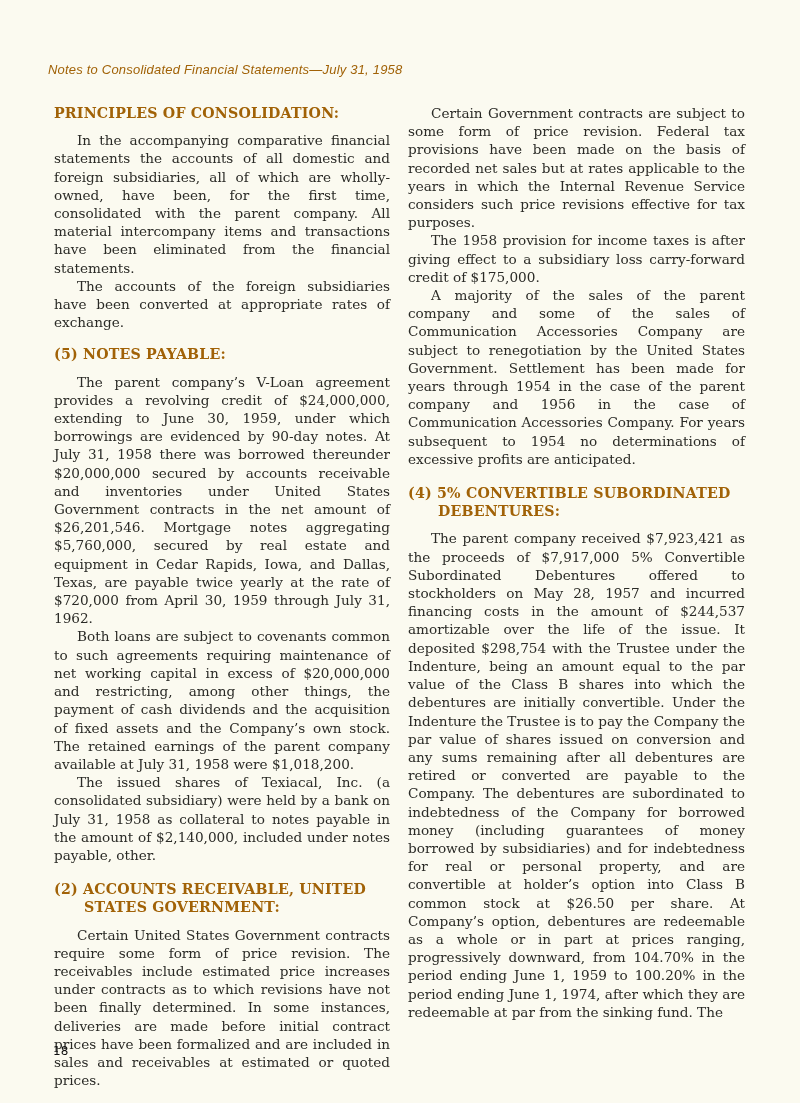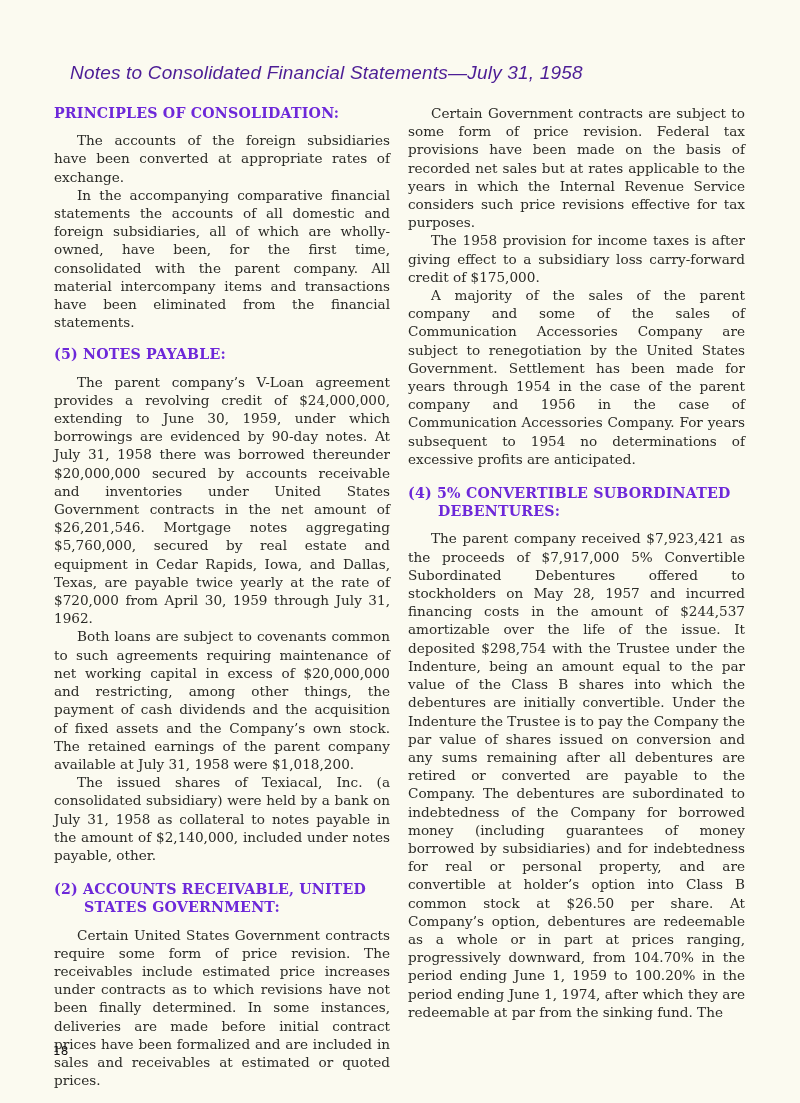--- a/index.html
+++ b/index.html
@@ -4,34 +4,34 @@
 <style>
   html, body { margin: 0; padding: 0; }
   body {
     width: 800px; height: 1103px; overflow: hidden;
     background: #fbfaf0;
     color: #2a2a26;
     font-family: "DejaVu Serif", "Liberation Serif", serif;
     position: relative;
   }
   .running-head {
-    position: absolute; left: 70px; top: 62px;
+    position: absolute; left: 48px; top: 62px;
     font-family: "Liberation Sans", "DejaVu Sans", sans-serif;
-    font-style: italic; font-size: 19px; letter-spacing: 0.2px;
-    color: #4c1d95;
+    font-style: italic; font-size: 13px; letter-spacing: 0.2px;
+    color: #a16207;
   }
   .col {
     position: absolute; top: 104px; width: 336px;
     font-size: 13.6px; line-height: 18.2px;
   }
   .col.left { left: 54px; }
   .col.right { left: 408px; width: 337px; }
   .heading {
     font-size: 14.2px; line-height: 18.2px; letter-spacing: 0.2px;
-    margin: 0 0 9px 0; color: #6d28d9;
+    margin: 0 0 9px 0; color: #a16207;
   }
   .heading.num { padding-left: 30px; text-indent: -30px; }
   .para {
     margin: 0; text-align: justify; text-indent: 23px;
     hyphens: none;
   }
   .gap { height: 14px; }
   .gap-s { height: 16px; }
   .page-number {
     position: absolute; left: 53px; top: 1044px;
@@ -40,22 +40,22 @@
   }
 </style>
 </head>
 <body>
 
 <div class="running-head">Notes to Consolidated Financial Statements—July 31, 1958</div>
 
 <div class="col left">
   <section>
     <h2 class="heading">PRINCIPLES OF CONSOLIDATION:</h2>
+    <p class="para">In the accompanying comparative financial statements the accounts of all domestic and foreign subsidiaries, all of which are wholly-owned, have been, for the first time, consolidated with the parent company. All material intercompany items and transactions have been eliminated from the financial statements.</p>
     <p class="para">The accounts of the foreign subsidiaries have been converted at appropriate rates of exchange.</p>
-    <p class="para">In the accompanying comparative financial statements the accounts of all domestic and foreign subsidiaries, all of which are wholly-owned, have been, for the first time, consolidated with the parent company. All material intercompany items and transactions have been eliminated from the financial statements.</p>
   </section>
   <div class="gap"></div>
   <section>
     <h2 class="heading num">(5) NOTES PAYABLE:</h2>
     <p class="para">The parent company’s V-Loan agreement provides a revolving credit of $24,000,000, extending to June 30, 1959, under which borrowings are evidenced by 90-day notes. At July 31, 1958 there was borrowed thereunder $20,000,000 secured by accounts receivable and inventories under United States Government contracts in the net amount of $26,201,546. Mortgage notes aggregating $5,760,000, secured by real estate and equipment in Cedar Rapids, Iowa, and Dallas, Texas, are payable twice yearly at the rate of $720,000 from April 30, 1959 through July 31, 1962.</p>
     <p class="para">Both loans are subject to covenants common to such agreements requiring maintenance of net working capital in excess of $20,000,000 and restricting, among other things, the payment of cash dividends and the acquisition of fixed assets and the Company’s own stock. The retained earnings of the parent company available at July 31, 1958 were $1,018,200.</p>
     <p class="para">The issued shares of Texiacal, Inc. (a consolidated subsidiary) were held by a bank on July 31, 1958 as collateral to notes payable in the amount of $2,140,000, included under notes payable, other.</p>
   </section>
   <div class="gap-s"></div>
   <section>

